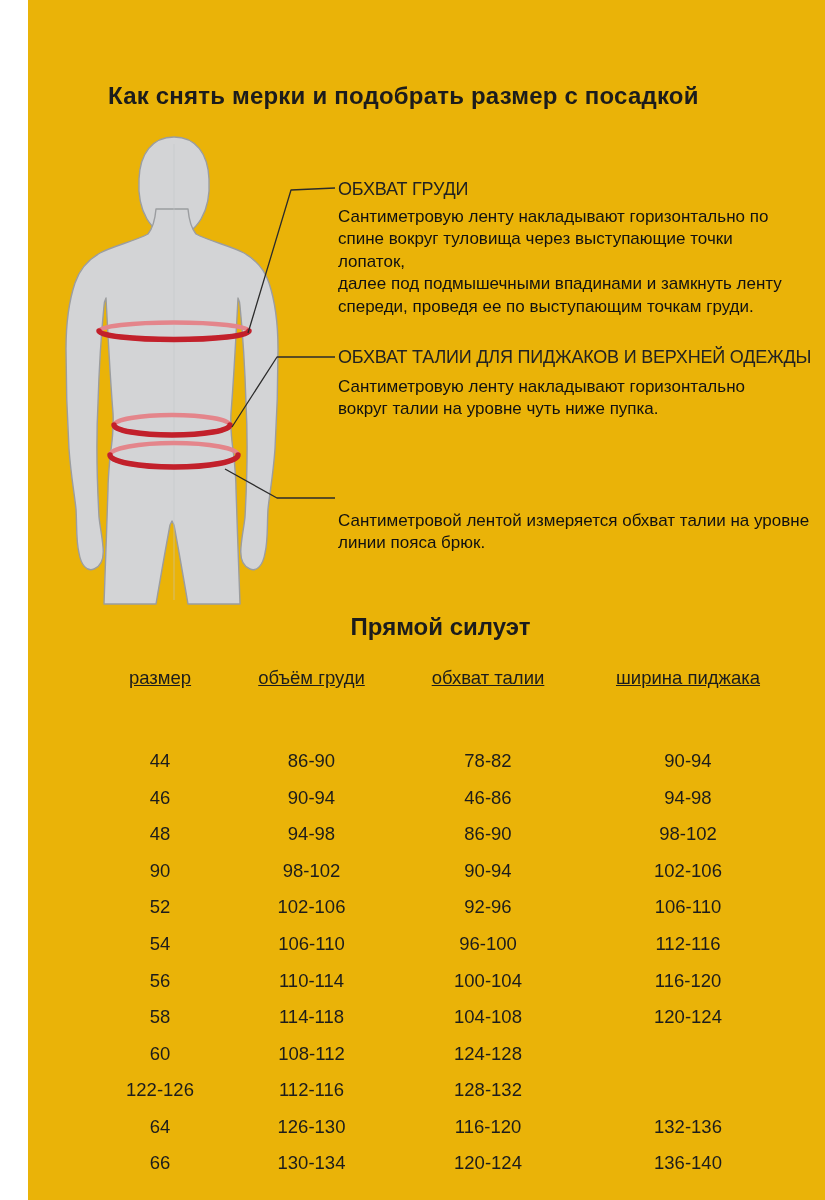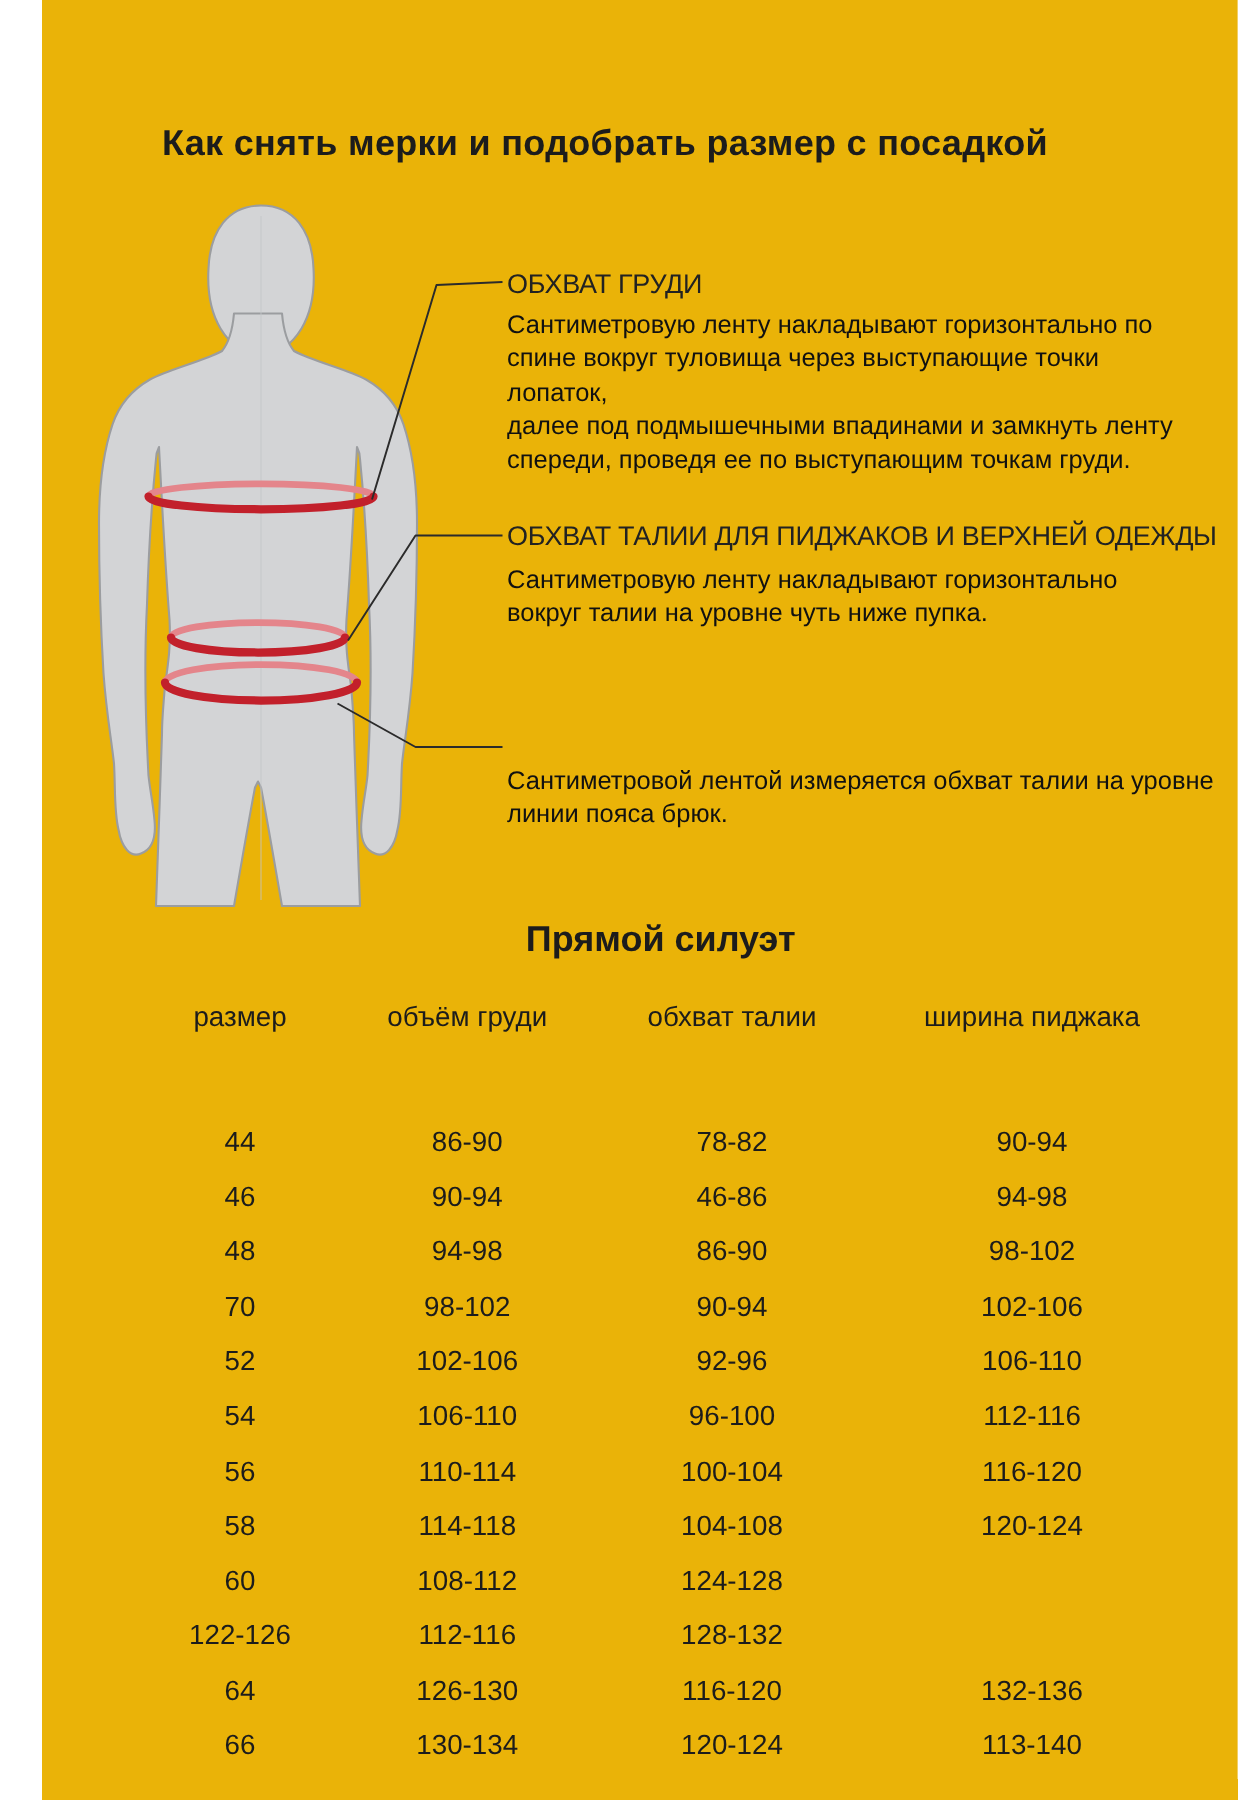--- a/index.html
+++ b/index.html
@@ -25,21 +25,21 @@
   .ann1-label{top:179px;}
   .ann1-desc{top:206px;width:460px;}
   .ann2-label{top:347px;}
   .ann2-desc{top:376px;width:470px;}
   .ann3-label{top:488px;}
   .ann3-desc{top:510px;width:480px;}
 
   .section-title{position:absolute;left:0;top:613px;width:825px;text-align:center;font-size:24px;font-weight:bold;}
 
   .thead,.trow{display:grid;grid-template-columns:140px 163px 190px 210px;}
-  .thead{position:absolute;left:62px;width:703px;font-size:18.5px;}
+  .thead{position:absolute;left:62px;width:703px;font-size:18.5px;text-decoration:underline;}
   .thead-1{top:667px;}
   .thead-2{top:702px;}
   .tbody{position:absolute;left:62px;top:743px;width:703px;}
   .trow{height:36.55px;font-size:18.5px;}
   .cell{display:flex;align-items:center;justify-content:center;text-align:center;}
   .thead .cell{align-items:flex-start;}
 
   .band-light{stroke:var(--light-red);stroke-width:4.5;fill:none;}
   .band-dark{stroke:var(--accent-red);stroke-width:5.5;fill:none;stroke-linecap:round;}
   .leader{stroke:var(--leader);stroke-width:1.3;fill:none;stroke-linejoin:round;}
@@ -134,21 +134,21 @@
         <div class="cell">46-86</div>
         <div class="cell">94-98</div>
       </div>
       <div class="trow">
         <div class="cell">48</div>
         <div class="cell">94-98</div>
         <div class="cell">86-90</div>
         <div class="cell">98-102</div>
       </div>
       <div class="trow">
-        <div class="cell">70</div>
+        <div class="cell">90</div>
         <div class="cell">98-102</div>
         <div class="cell">90-94</div>
         <div class="cell">102-106</div>
       </div>
       <div class="trow">
         <div class="cell">52</div>
         <div class="cell">102-106</div>
         <div class="cell">92-96</div>
         <div class="cell">106-110</div>
       </div>
@@ -183,17 +183,17 @@
       <div class="trow">
         <div class="cell">64</div>
         <div class="cell">126-130</div>
         <div class="cell">116-120</div>
         <div class="cell">132-136</div>
       </div>
       <div class="trow">
         <div class="cell">66</div>
         <div class="cell">130-134</div>
         <div class="cell">120-124</div>
-        <div class="cell">113-140</div>
+        <div class="cell">136-140</div>
       </div>
     </div>
 
 </div>
 
 </body></html>

